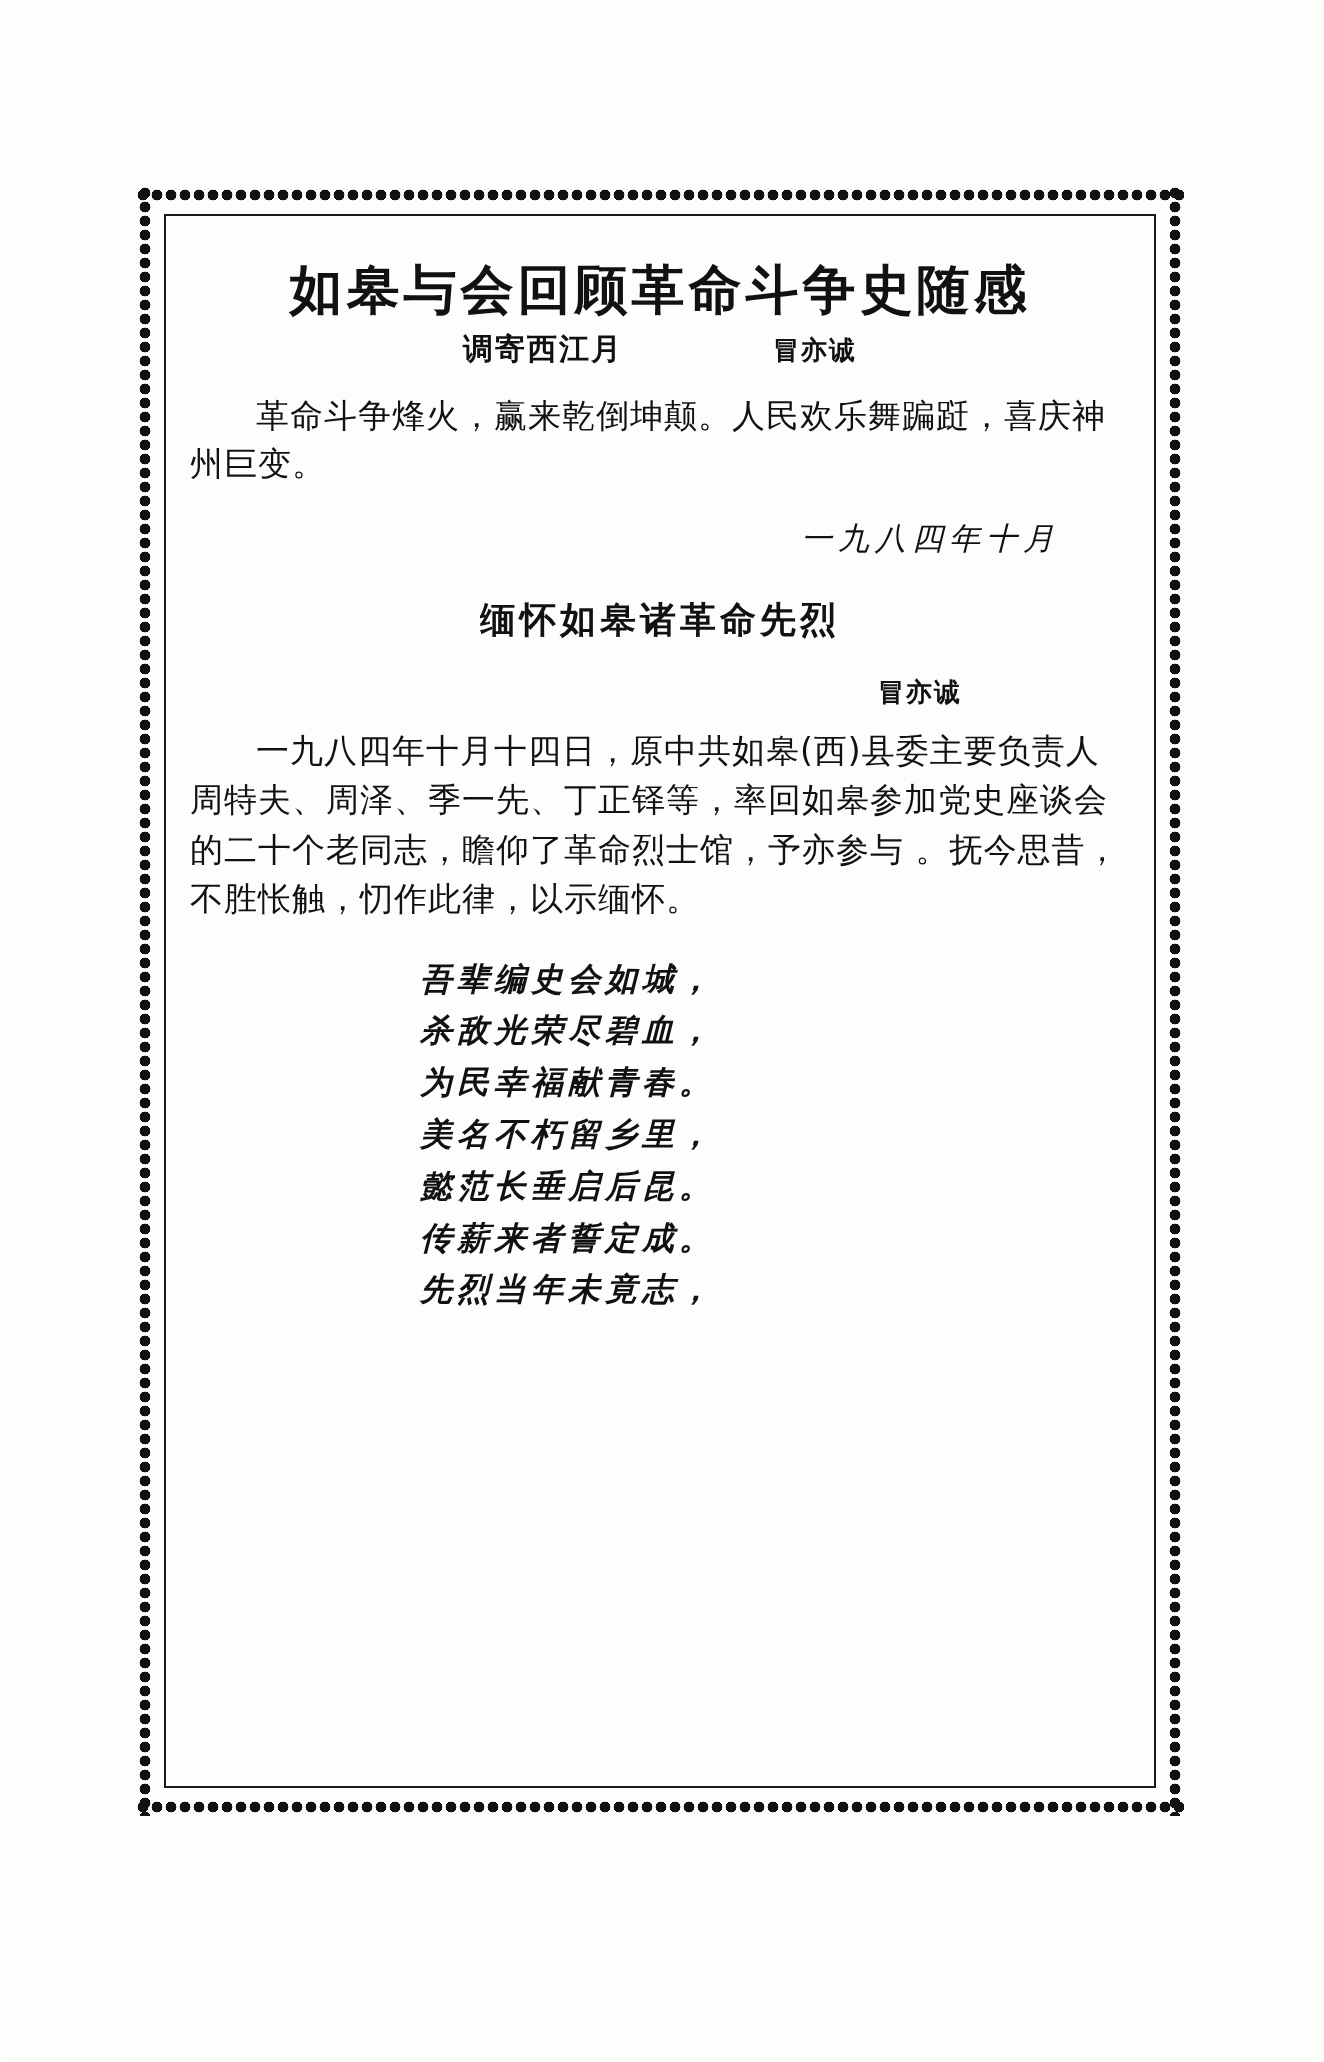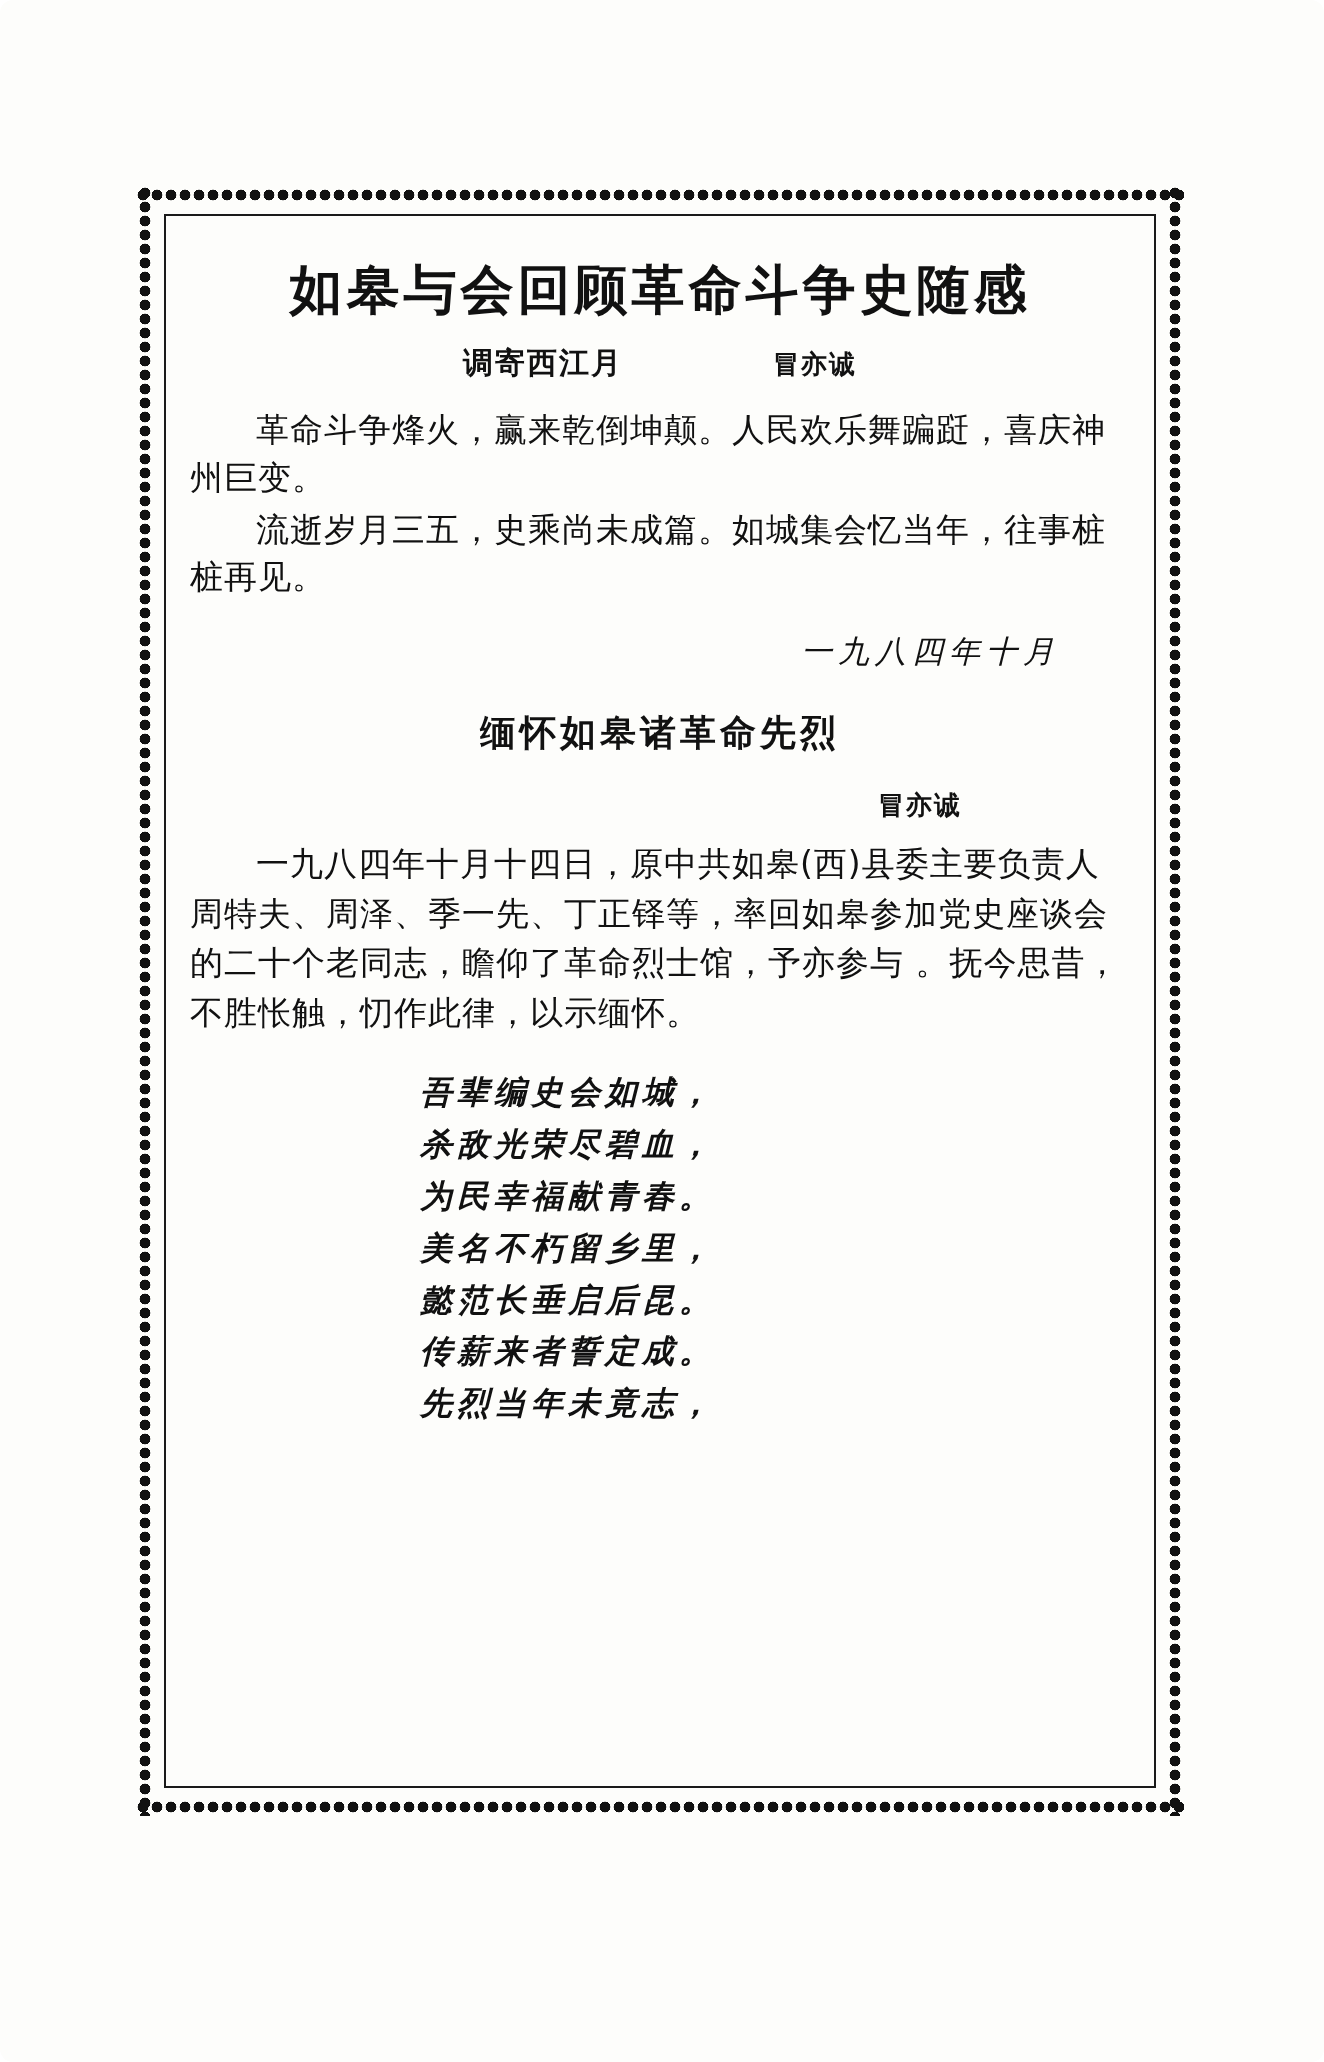--- a/index.html
+++ b/index.html
@@ -89,21 +89,21 @@
     line-height: 1.15;
     margin: 20px 0 0 0;
     white-space: nowrap;
   }
 
   .byline-row-1 {
     display: flex;
     justify-content: center;
     align-items: baseline;
     gap: 150px;
-    margin-top: 22px;
+    margin-top: 8px;
   }
   .tune-name {
     font-family: "DejaVu Sans", "Liberation Sans", sans-serif;
     font-weight: bold;
     font-size: 30px;
     letter-spacing: 2px;
   }
   .author-name {
     font-family: "DejaVu Sans", "Liberation Sans", sans-serif;
     font-weight: bold;
@@ -198,21 +198,20 @@
 
     <h1 class="poem-title-1">如皋与会回顾革命斗争史随感</h1>
 
     <div class="byline-row-1">
       <span class="tune-name">调寄西江月</span>
       <span class="author-name">冒亦诚</span>
     </div>
 
     <div class="body-text">
       <p>革命斗争烽火，赢来乾倒坤颠。人民欢乐舞蹁跹，喜庆神州巨变。</p>
-      <p>流逝岁月三五，史乘尚未成篇。如城集会忆当年，往事桩桩再见。</p>
     </div>
 
     <div class="date-line">一九八四年十月</div>
 
     <h2 class="poem-title-2">缅怀如皋诸革命先烈</h2>
 
     <div class="byline-2">冒亦诚</div>
 
     <div class="preface">
       <p>一九八四年十月十四日，原中共如皋(西)县委主要负责人周特夫、周泽、季一先、丁正铎等，率回如皋参加党史座谈会的二十个老同志，瞻仰了革命烈士馆，予亦参与 。抚今思昔，不胜怅触，忉作此律，以示缅怀。</p>

